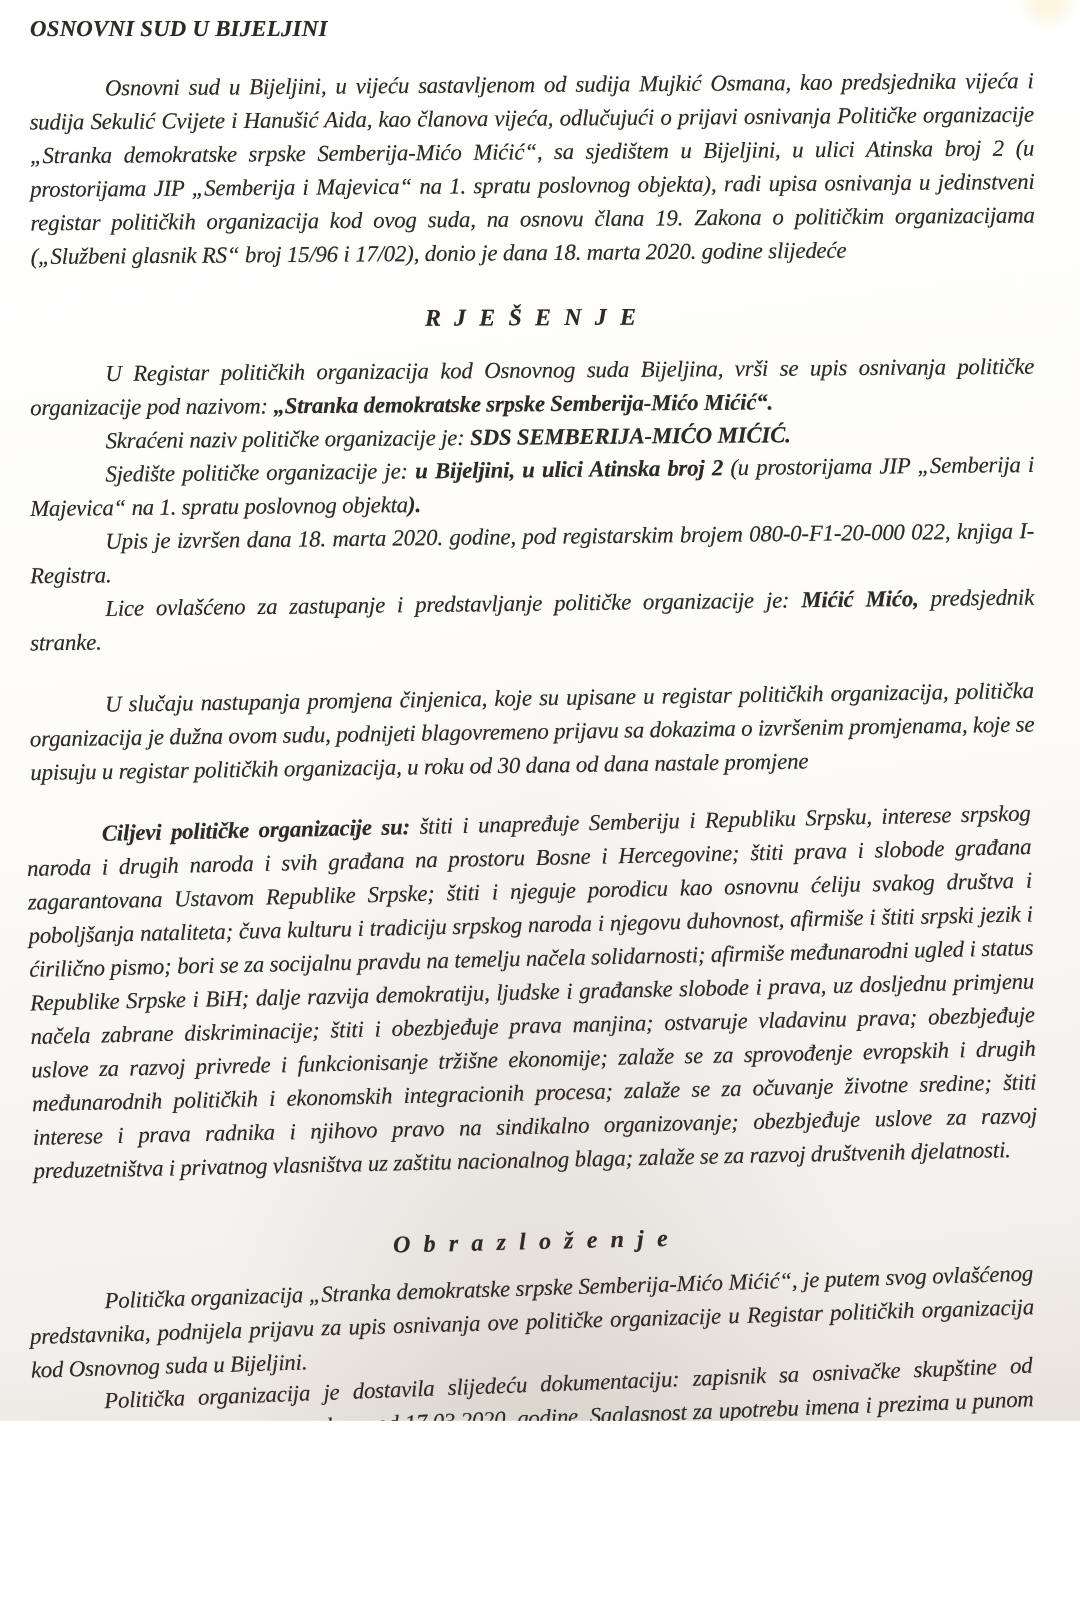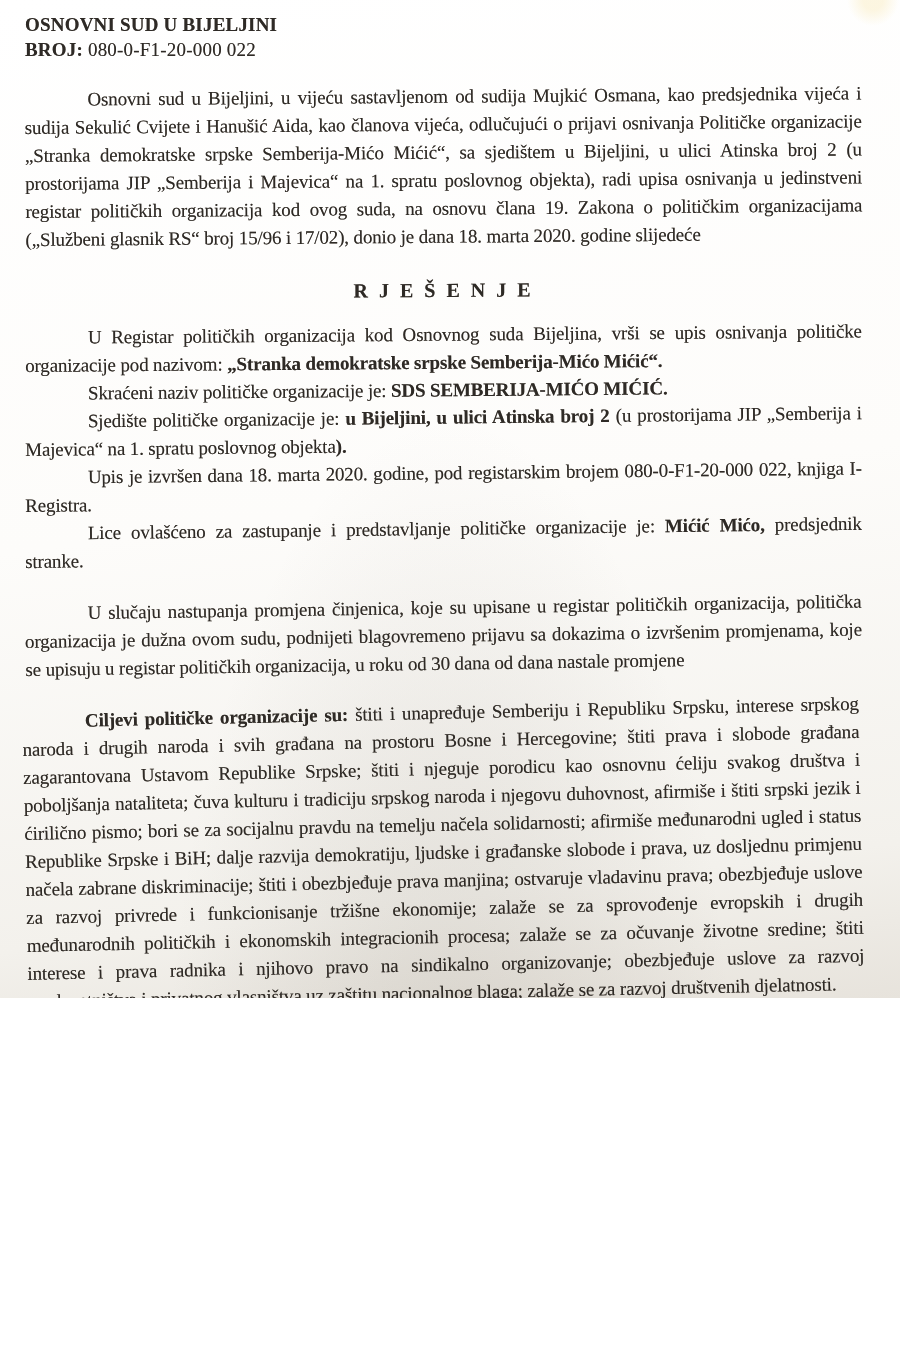--- a/index.html
+++ b/index.html
@@ -1,28 +1,29 @@
 <!DOCTYPE html>
 <html lang="bs"><head>
 <meta charset="utf-8">
 <style>
   html,body{margin:0;padding:0;}
   body{
     width:900px;height:1346px;overflow:hidden;
     font-family:"Liberation Serif","DejaVu Serif",serif;
   }
   .page{
-    position:relative;width:900px;height:998px;overflow:hidden;
+    position:relative;width:900px;height:1184px;overflow:hidden;
     background:
       radial-gradient(circle at 97% 0%, rgba(250,238,200,.55) 0 10px, rgba(250,238,200,0) 26px),
       radial-gradient(ellipse at 50% 115%, rgba(120,110,95,.18) 0%, rgba(120,110,95,0) 45%),
       linear-gradient(173deg,#ffffff 0%,#fdfcfa 50%,#f3f1ec 86%,#e7e3dc 100%);
     color:#2e2a26;
     box-sizing:border-box;
     padding:12px 38px 0 25px;
+    font-style:italic;
   }
   .doc-header{font-size:19px;line-height:25px;letter-spacing:.2px;}
   .doc-header .row{white-space:nowrap;}
   .b{font-weight:bold;}
   .doc-body{margin-top:24px;}
   .doc-para{
     margin:0;font-size:19px;line-height:28px;letter-spacing:-0.15px;
     text-align:justify;text-indent:63px;
     transform-origin:0 50%;
     text-shadow:0 0 .6px rgba(70,58,45,.55);
@@ -47,21 +48,20 @@
   .sec-10{transform:rotate(-1.7deg);}
   .sec-11{transform:rotate(-2.2deg);}
 </style>
 </head>
 <body>
 
 <div class="page" style="color: rgb(46, 42, 38);">
 
   <header class="doc-header">
     <div class="row b">OSNOVNI SUD U BIJELJINI</div>
-    <div class="row"><span class="b">BROJ:</span> <span>080-0-F1-20-000 022</span></div>
   </header>
 
   <main class="doc-body">
       <p class="doc-para sec-0"><span>Osnovni sud u Bijeljini, u vijeću sastavljenom od sudija Mujkić Osmana, kao predsjednika vijeća i sudija Sekulić Cvijete i Hanušić Aida, kao članova vijeća, odlučujući o prijavi osnivanja Političke organizacije „Stranka demokratske srpske Semberija-Mićo Mićić“, sa sjedištem u Bijeljini, u ulici Atinska broj 2 (u prostorijama JIP „Semberija i Majevica“ na 1. spratu poslovnog objekta), radi upisa osnivanja u jedinstveni registar političkih organizacija kod ovog suda, na osnovu člana 19. Zakona o političkim organizacijama („Službeni glasnik RS“ broj 15/96 i 17/02), donio je dana 18. marta 2020. godine slijedeće</span></p>
       <h2 class="doc-heading sec-1"><span class="b">R J E Š E N J E</span></h2>
       <p class="doc-para sec-2"><span>U Registar političkih organizacija kod Osnovnog suda Bijeljina, vrši se upis osnivanja političke organizacije pod nazivom: </span><span class="b">„Stranka demokratske srpske Semberija-Mićo Mićić“.</span></p>
       <p class="doc-para sec-3"><span>Skraćeni naziv političke organizacije je: </span><span class="b">SDS SEMBERIJA-MIĆO MIĆIĆ.</span></p>
       <p class="doc-para sec-4"><span>Sjedište političke organizacije je: </span><span class="b">u Bijeljini, u ulici Atinska broj 2 </span><span>(u prostorijama JIP „Semberija i Majevica“ na 1. spratu poslovnog objekta</span><span class="b">).</span></p>
       <p class="doc-para sec-5"><span>Upis je izvršen dana 18. marta 2020. godine, pod registarskim brojem 080-0-F1-20-000 022, knjiga I-Registra.</span></p>
       <p class="doc-para sec-6"><span>Lice ovlašćeno za zastupanje i predstavljanje političke organizacije je: </span><span class="b">Mićić Mićo,</span><span> predsjednik stranke.</span></p>

